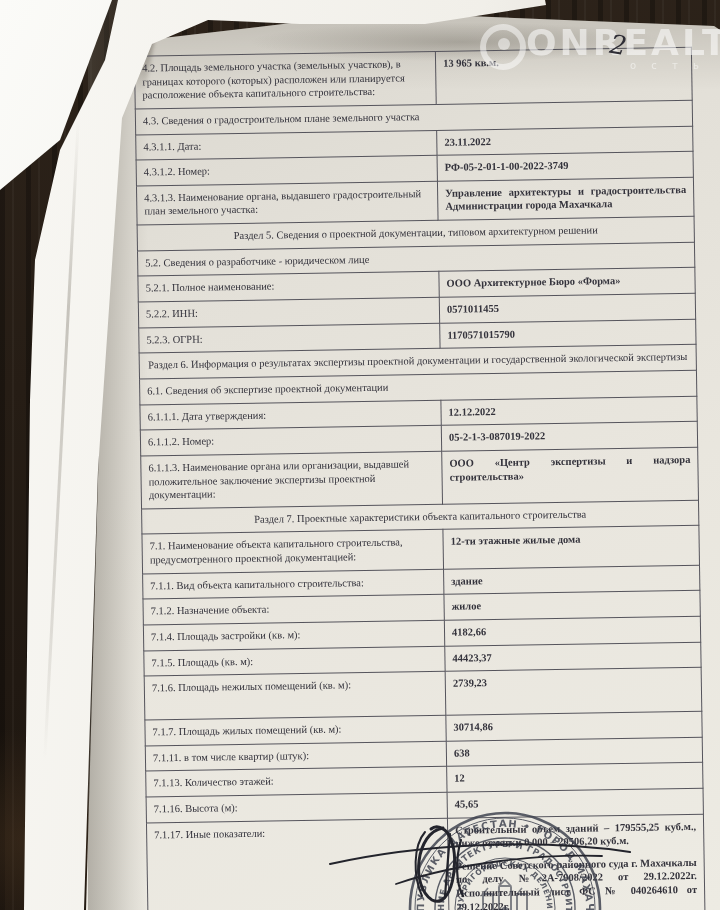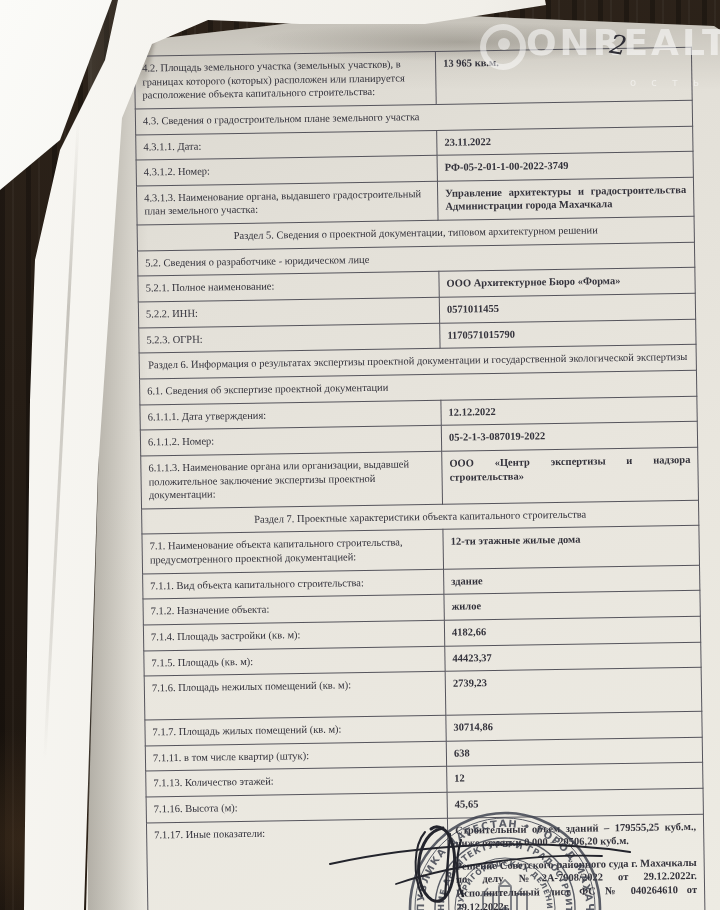--- a/index.html
+++ b/index.html
@@ -58,21 +58,21 @@
   .ink{position:absolute;left:300px;top:798px;width:360px;height:120px;}
 
   
   .wm{position:absolute;left:474px;top:20px;width:246px;height:60px;color:rgba(255,255,255,.55);
       font-family:"DejaVu Sans",sans-serif;}
   .wm-ring{position:absolute;left:6px;top:4px;width:34px;height:34px;border-radius:50%;
       border:6px solid rgba(255,255,255,.5);}
   .wm-dot{position:absolute;left:24px;top:18px;width:12px;height:12px;border-radius:50%;
       background:rgba(255,255,255,.5);}
   .wm-brand{position:absolute;left:52px;top:2px;font-size:36px;font-weight:bold;letter-spacing:3px;}
-  .wm-sub{position:absolute;left:156px;top:40px;font-size:10px;letter-spacing:6px;color:rgba(255,255,255,.5);margin-top:17px;}
+  .wm-sub{position:absolute;left:156px;top:40px;font-size:10px;letter-spacing:6px;color:rgba(255,255,255,.5);}
 
   .pagenum{position:absolute;left:610px;top:30px;font-family:"DejaVu Serif",serif;font-style:italic;
       font-size:26px;color:#2e2d35;transform:rotate(9deg);}
 </style>
 </head>
 <body>
 
 <div class="scene">
 
   <div class="layer wood"></div>

